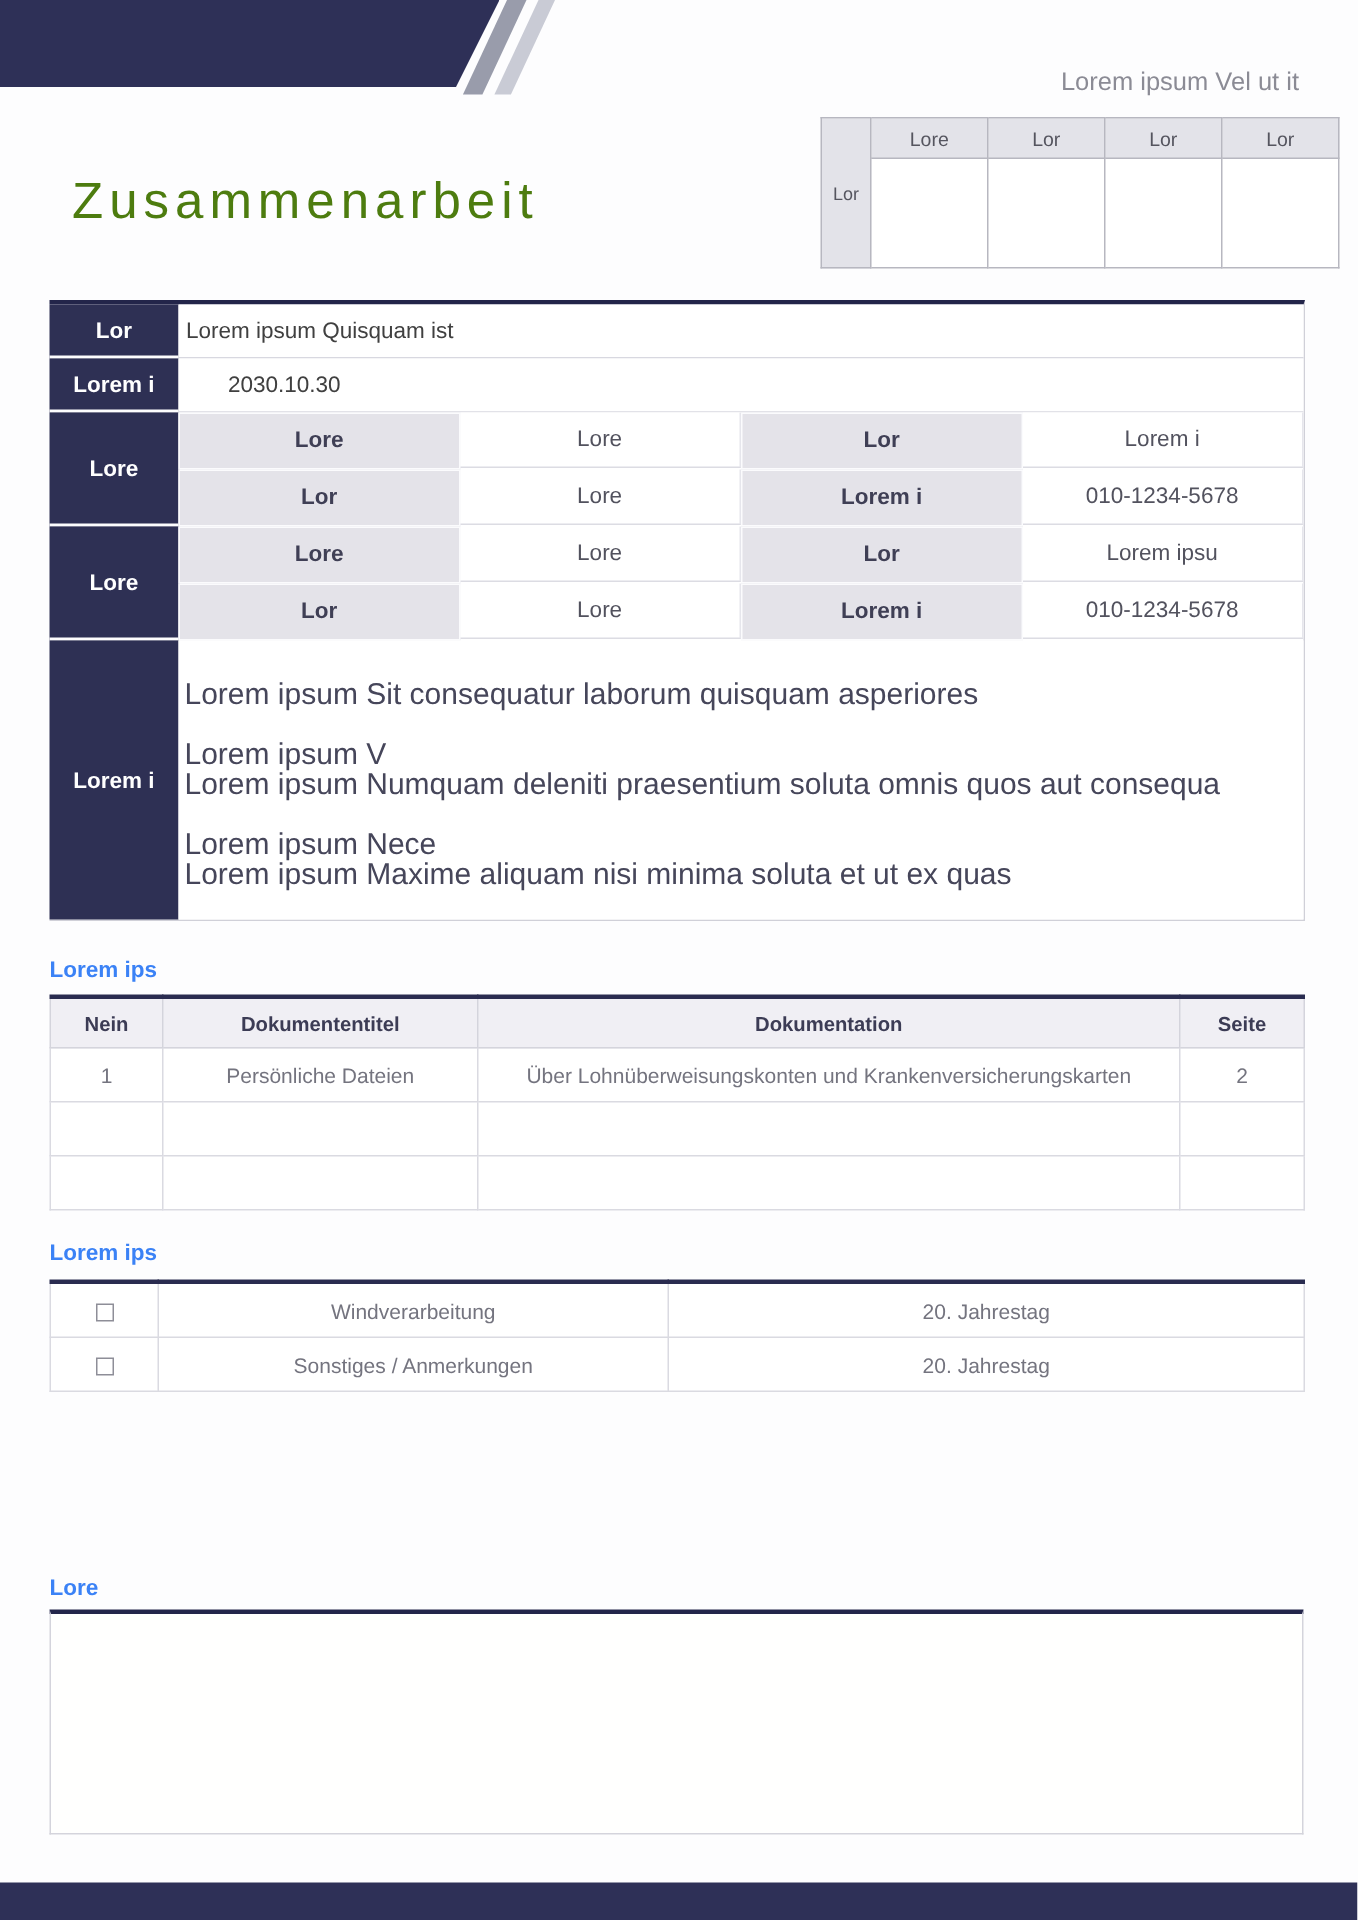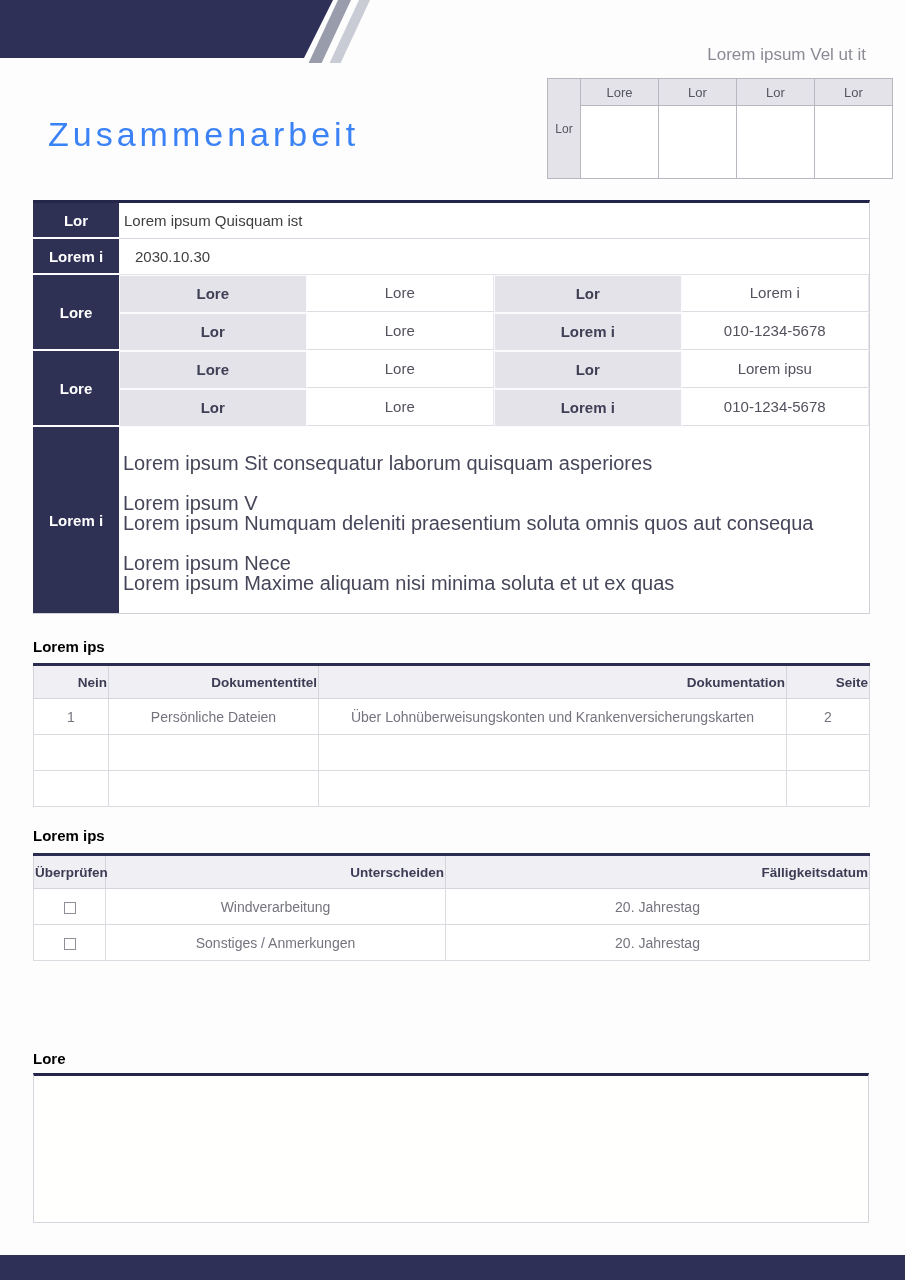--- a/index.html
+++ b/index.html
@@ -15,21 +15,21 @@
     background:#2e3057;
     clip-path:polygon(0 0,100% 0,calc(100% - 29px) 100%,0 100%);
   }
   .stripe{position:absolute;top:0;height:63px;transform-origin:top left;transform:skewX(-25deg);}
   .stripe-1{left:338px;width:13px;background:#999cab;}
   .stripe-2{left:359px;width:11px;background:#c9cbd5;}
   .top-note{position:absolute;top:45px;right:39px;font-size:17px;color:#8b8b95;}
   .page-title{
     position:absolute;left:48px;top:114px;
     font-size:34px;line-height:40px;letter-spacing:4px;
-    color:#3b82f6;font-weight:500;
+    color:#4d7c0f;font-weight:500;
   }
   
   .mini-table{position:absolute;left:547px;top:78px;border-collapse:collapse;table-layout:fixed;}
   .mini-table td,.mini-table th{border:1px solid #b7b7c0;font-weight:normal;}
   .mini-table .corner{width:28px;background:#e3e3e9;font-size:12px;color:#55555f;text-align:center;word-break:break-all;line-height:14px;padding:0 2px;}
   .mini-table .mhead{width:75px;height:24px;background:#e3e3e9;font-size:13px;color:#55555f;text-align:center;}
   .mini-table .mbody{height:70px;background:#ffffff;}
   
   .info-table{
     position:absolute;left:33px;top:200px;width:836px;
@@ -39,32 +39,32 @@
   }
   .irow{display:flex;align-items:stretch;}
   .ilabel{
     width:86px;flex:0 0 86px;background:#2e3054;color:#ffffff;
     font-weight:bold;font-size:15px;display:flex;align-items:center;justify-content:center;
     border-bottom:2px solid #fdfdfe;
   }
   .irow:last-child .ilabel{border-bottom:none;}
   .ivalue{flex:1;min-width:0;}
   .vcell{height:35px;line-height:35px;font-size:15px;color:#404040;border-bottom:1px solid #d8d8e0;padding-left:5px;background:#fff;}
-  .vcell.date{padding-left:16px;border-bottom:1px solid #e2e2e8;}
+  .vcell.date{padding-left:33px;border-bottom:1px solid #e2e2e8;}
   .igrid{display:grid;grid-template-columns:repeat(4,1fr);}
   .gcell{height:36px;line-height:36px;text-align:center;font-size:15px;}
   .gcell.g{background:#e4e3e9;font-weight:bold;color:#3f3f55;border:1px solid #fbfbfd;}
   .gcell.w{color:#52525e;border-bottom:1px solid #dcdce3;border-right:1px solid #e6e6ec;background:#fff;}
   .notes-cell{padding:26px 4px 10px 4px;font-size:20px;line-height:20px;color:#46465a;white-space:pre-line;background:#fff;min-height:150px;}
   
-  .section-heading{position:absolute;left:33px;font-size:15px;font-weight:bold;color:#000000;}
+  .section-heading{position:absolute;left:33px;font-size:15px;font-weight:bold;color:#3b82f6;}
   
   table.sec{position:absolute;left:33px;width:836px;border-collapse:collapse;table-layout:fixed;background:#fff;
     border-top:3px solid #2a2c50;}
-  table.sec th{background:#f0eff4;font-size:13.5px;font-weight:bold;color:#3c3c55;height:30px;border:1px solid #d4d4dc;border-top:none;text-align:right;}
+  table.sec th{background:#f0eff4;font-size:13.5px;font-weight:bold;color:#3c3c55;height:30px;border:1px solid #d4d4dc;border-top:none;text-align:center;}
   table.sec td{height:33px;border:1px solid #dadae1;font-size:14px;color:#74747f;text-align:center;overflow:hidden;white-space:nowrap;}
   .checkbox{display:inline-block;width:10px;height:10px;border:1.5px solid #8e8e98;background:#fff;vertical-align:middle;}
   
   .notes-box{
     position:absolute;left:33px;top:1073px;width:834px;height:146px;
     border-top:3px solid #23254a;border-left:1px solid #d4d4dc;border-right:1px solid #d4d4dc;border-bottom:1px solid #d4d4dc;
     background:#fffffe;
   }
   
   .footer-band{position:absolute;left:0;top:1255px;width:905px;height:25px;background:#2e3057;}
@@ -186,25 +186,20 @@
   </table>
 
 <div class="section-heading" style="top:827px;">Lorem ips</div>
 <table class="sec" style="top:853px;">
   <colgroup>
       <col style="width:72px">
       <col style="width:340px">
       <col style="width:424px">
     </colgroup>
   <tbody>
-      <tr>
-    <th>Überprüfen</th>
-    <th>Unterscheiden</th>
-    <th>Fälligkeitsdatum</th>
-  </tr>
   <tr>
     <td><span class="checkbox"></span></td>
     <td>Windverarbeitung</td>
     <td>20. Jahrestag</td>
   </tr>
   <tr>
     <td><span class="checkbox"></span></td>
     <td>Sonstiges / Anmerkungen</td>
     <td>20. Jahrestag</td>
   </tr>

